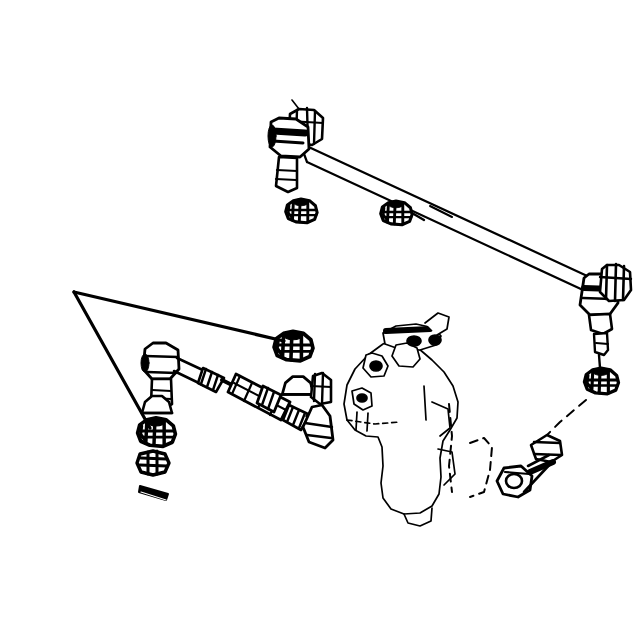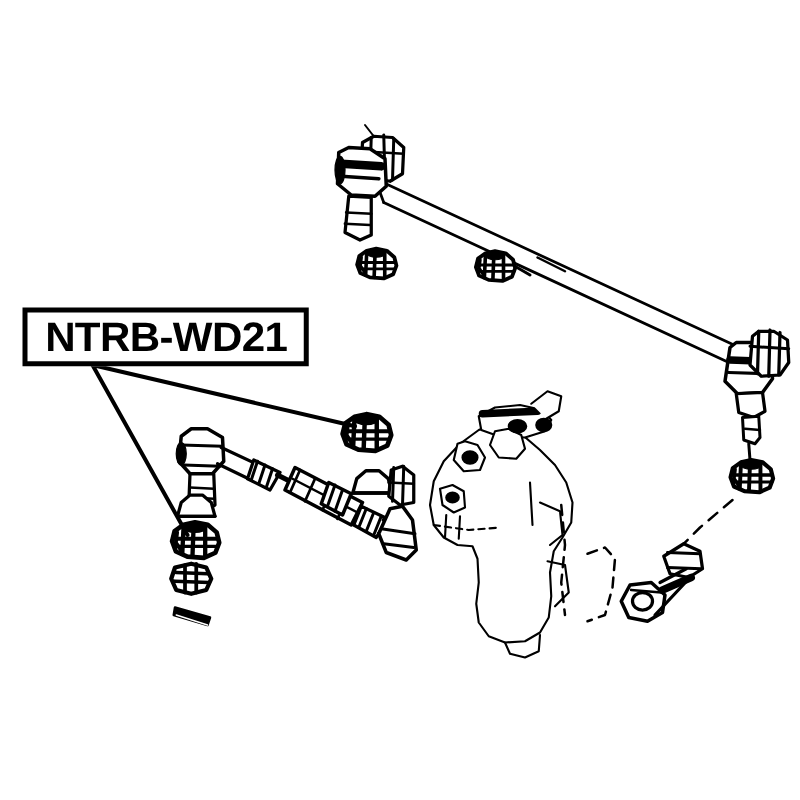--- a/index.html
+++ b/index.html
@@ -227,19 +227,16 @@
         <path d="M 449 404 L 452 436 L 449 466 L 452 492" stroke-width="2" stroke-dasharray="8 6"></path>
       </g>
 
       <g>
         <path d="M 74 292 L 284 341" stroke="#000" stroke-width="3.2"></path>
         <path d="M 74 292 L 150 428" stroke="#000" stroke-width="3.2"></path>
       </g>
     </g>
   </svg>
 
-  <div id="label-box">
-    <span id="label-text">NTRB-WD21</span>
-  </div>
 
   <div id="watermark"></div>
 
 </div>
 
 </body></html>

